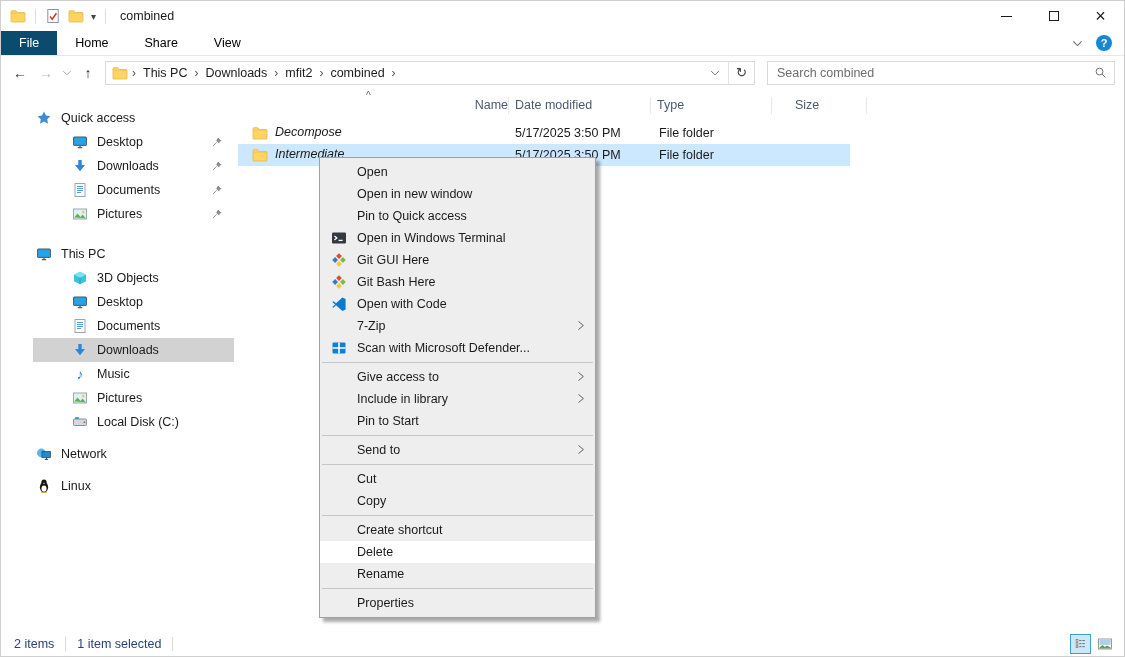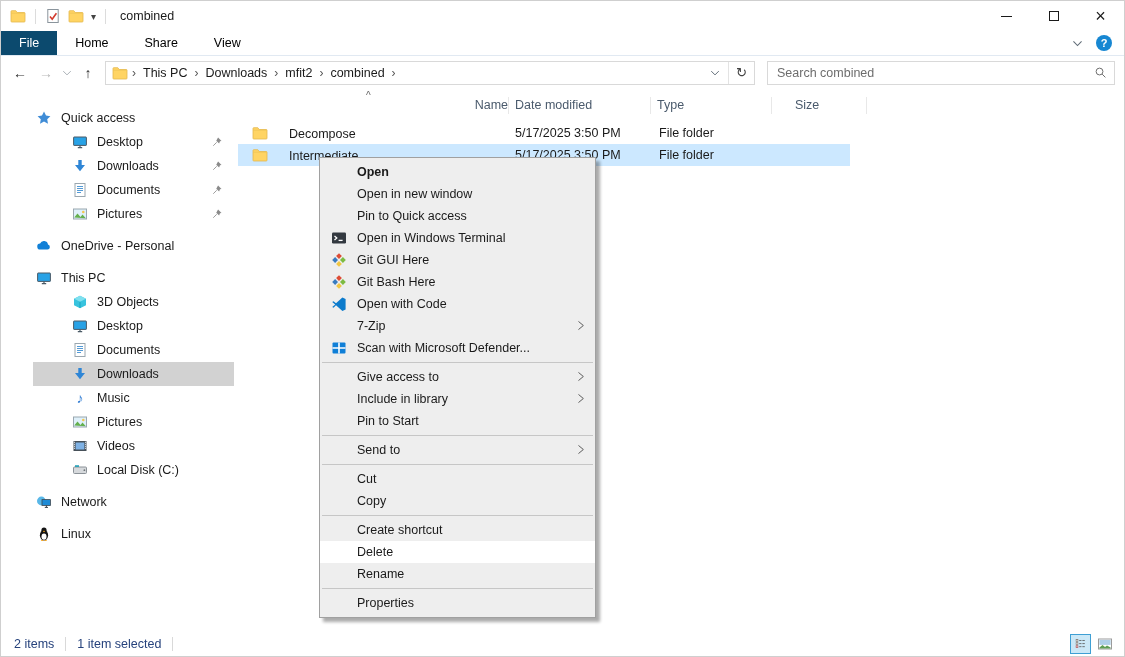--- a/index.html
+++ b/index.html
@@ -71,31 +71,31 @@
     color:#4a5a6c; position:relative; }
   .hcell { padding-left:6px; border-right:1px solid #e8e8e8; height:17px; line-height:17px; }
   .hc-name { width:258px;text-align:right; }
   .hc-date { width:142px; }
   .hc-type { width:121px; }
   .hc-size { width:78px;margin-left:17px; }
   .sort-caret { position:absolute; left:115px; top:-1px; font-size:10px; color:#666; }
   .rows { margin-top:3px; }
   .row { display:flex; align-items:center; height:22px; margin-left:4px; width:612px; }
   .row.selected { background:#cce8ff; }
-  .rcell-name { width:277px; padding-left:14px; display:flex; align-items:flex-end; gap:21px; }
+  .rcell-name { width:277px; padding-left:14px; display:flex; align-items:flex-start; gap:7px;font-style:italic; }
   .rcell-date { width:144px; }
   .rcell-type { width:120px; }
   .rcell-size { width:71px; }
 
   
   .context-menu { position:absolute; left:318px; top:156px; width:277px; z-index:50;
     background:#eeeeee; border:1px solid #a0a0a0; padding:3px 0;
     box-shadow:4px 4px 3px rgba(0,0,0,0.33); }
   .mi { height:22px; line-height:22px; padding-left:37px; position:relative; white-space:nowrap; }
-  .mi.bold { font-weight:bold; }
+  .mi.bold { font-weight:normal; }
   .mi.hover { background:#ffffff; }
   .mic { position:absolute; left:11px; top:3px; }
   .sub { position:absolute; right:8px; top:4px; }
   .msep { border-top:1px solid #c6c6c6; margin:3px 2px; }
 
   
   .statusbar { position:absolute; left:0; right:0; bottom:0; height:25px;
     display:flex; align-items:center; padding-left:13px; gap:11px; color:#26427c; }
   .st-sep { width:1px; height:14px; background:#d9d9d9; }
   .view-toggles { margin-left:auto; display:flex; gap:3px; padding-right:9px; }
@@ -338,26 +338,20 @@
         <svg class="ic">
             <use href="#i-picture"></use>
           </svg>
         <span>Pictures</span>
         <svg class="ic12 pin">
             <use href="#i-pin"></use>
           </svg>
       </div>
 
       <div class="sgap"></div>
-      <div class="snode">
-        <svg class="ic">
-            <use href="#i-cloud"></use>
-          </svg>
-        <span>OneDrive - Personal</span>
-      </div>
 
       <div class="sgap"></div>
       <div class="snode">
         <svg class="ic">
             <use href="#i-monitor"></use>
           </svg>
         <span>This PC</span>
       </div>
       <div class="snode child">
         <svg class="ic">
@@ -385,26 +379,20 @@
       </div>
       <div class="snode child">
         <span class="glyph-icon music-glyph">♪</span>
         <span>Music</span>
       </div>
       <div class="snode child">
         <svg class="ic">
             <use href="#i-picture"></use>
           </svg>
         <span>Pictures</span>
-      </div>
-      <div class="snode child">
-        <svg class="ic">
-            <use href="#i-videos"></use>
-          </svg>
-        <span>Videos</span>
       </div>
       <div class="snode child">
         <svg class="ic">
             <use href="#i-disk"></use>
           </svg>
         <span>Local Disk (C:)</span>
       </div>
 
       <div class="sgap"></div>
       <div class="snode">

